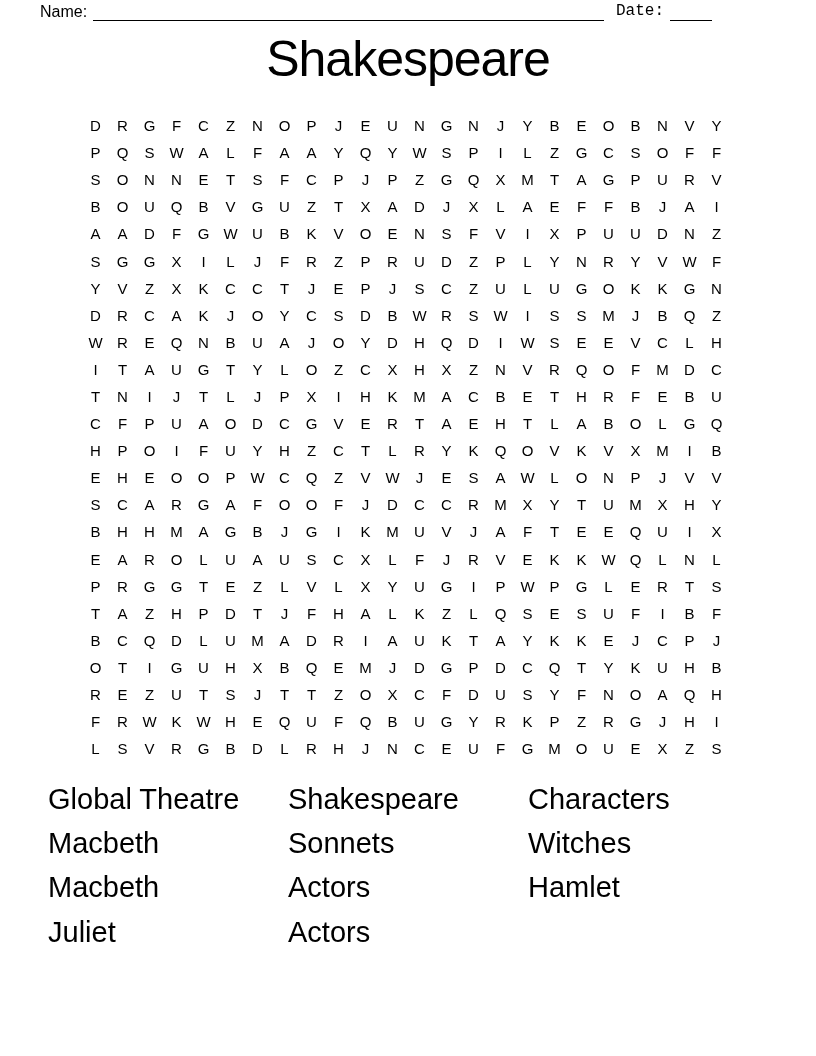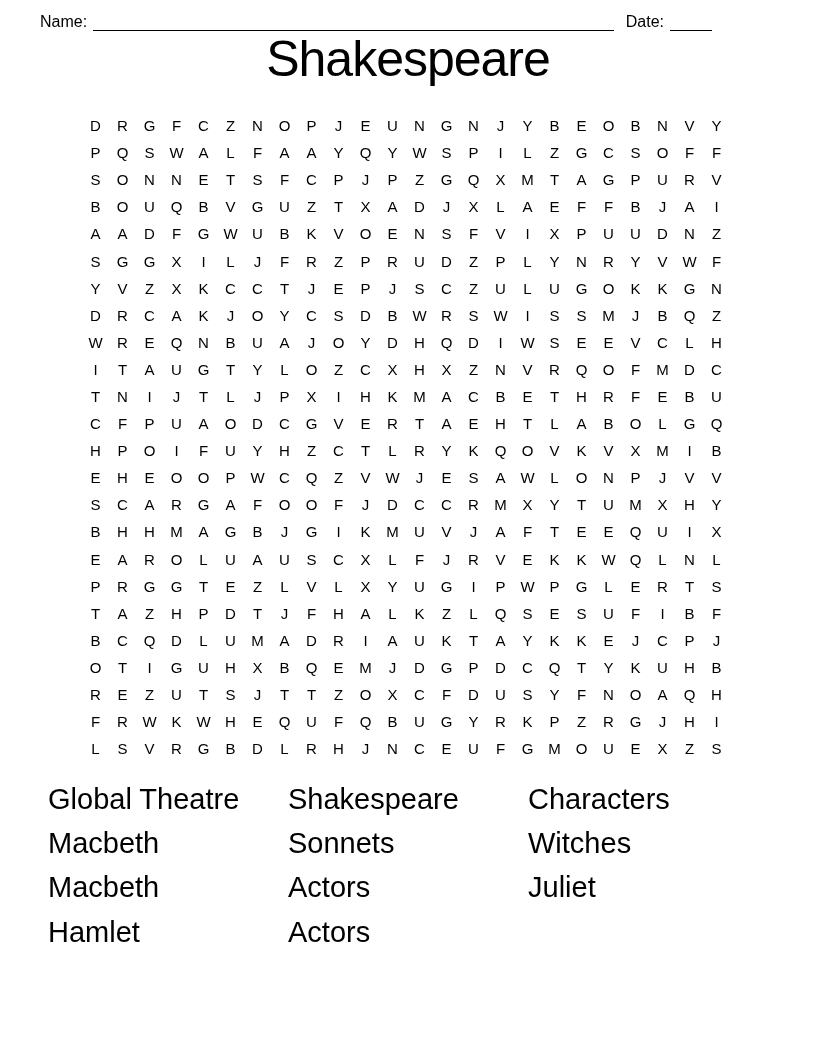--- a/index.html
+++ b/index.html
@@ -9,36 +9,36 @@
     height: 1056px;
     position: relative;
     overflow: hidden;
     color: #000000;
     font-family: "Liberation Sans", sans-serif;
   }
 
   
   .header {
     position: absolute;
-    top: 12px;
+    top: 2px;
     left: 40px;
     width: 672px;
     display: flex;
     align-items: flex-end;
     font-size: 16px;
     line-height: 1.2;
     justify-content: flex-end;
   }
   .blank-line {
     border-bottom: 1.6px solid #000;
     height: 17px;
     display: inline-block;
   }
   .name-line { flex: 1; margin-left: 6px; }
-  .date-label { margin-left: 12px; white-space: nowrap; }
+  .date-label { margin-left: 12px; white-space: nowrap; font-family: Liberation Mono, monospace; }
   .date-line { width: 42px; margin-left: 6px; }
 
   
   .title {
     position: absolute;
     top: 28px;
     left: 0;
     width: 100%;
     text-align: center;
     font-size: 50px;
@@ -671,16 +671,16 @@
 
 <div class="words">
     <div>Global Theatre</div>
     <div>Shakespeare</div>
     <div>Characters</div>
     <div>Macbeth</div>
     <div>Sonnets</div>
     <div>Witches</div>
     <div>Macbeth</div>
     <div>Actors</div>
+    <div>Hamlet</div>
     <div>Juliet</div>
-    <div>Hamlet</div>
     <div>Actors</div>
   </div>
 
 </body></html>

